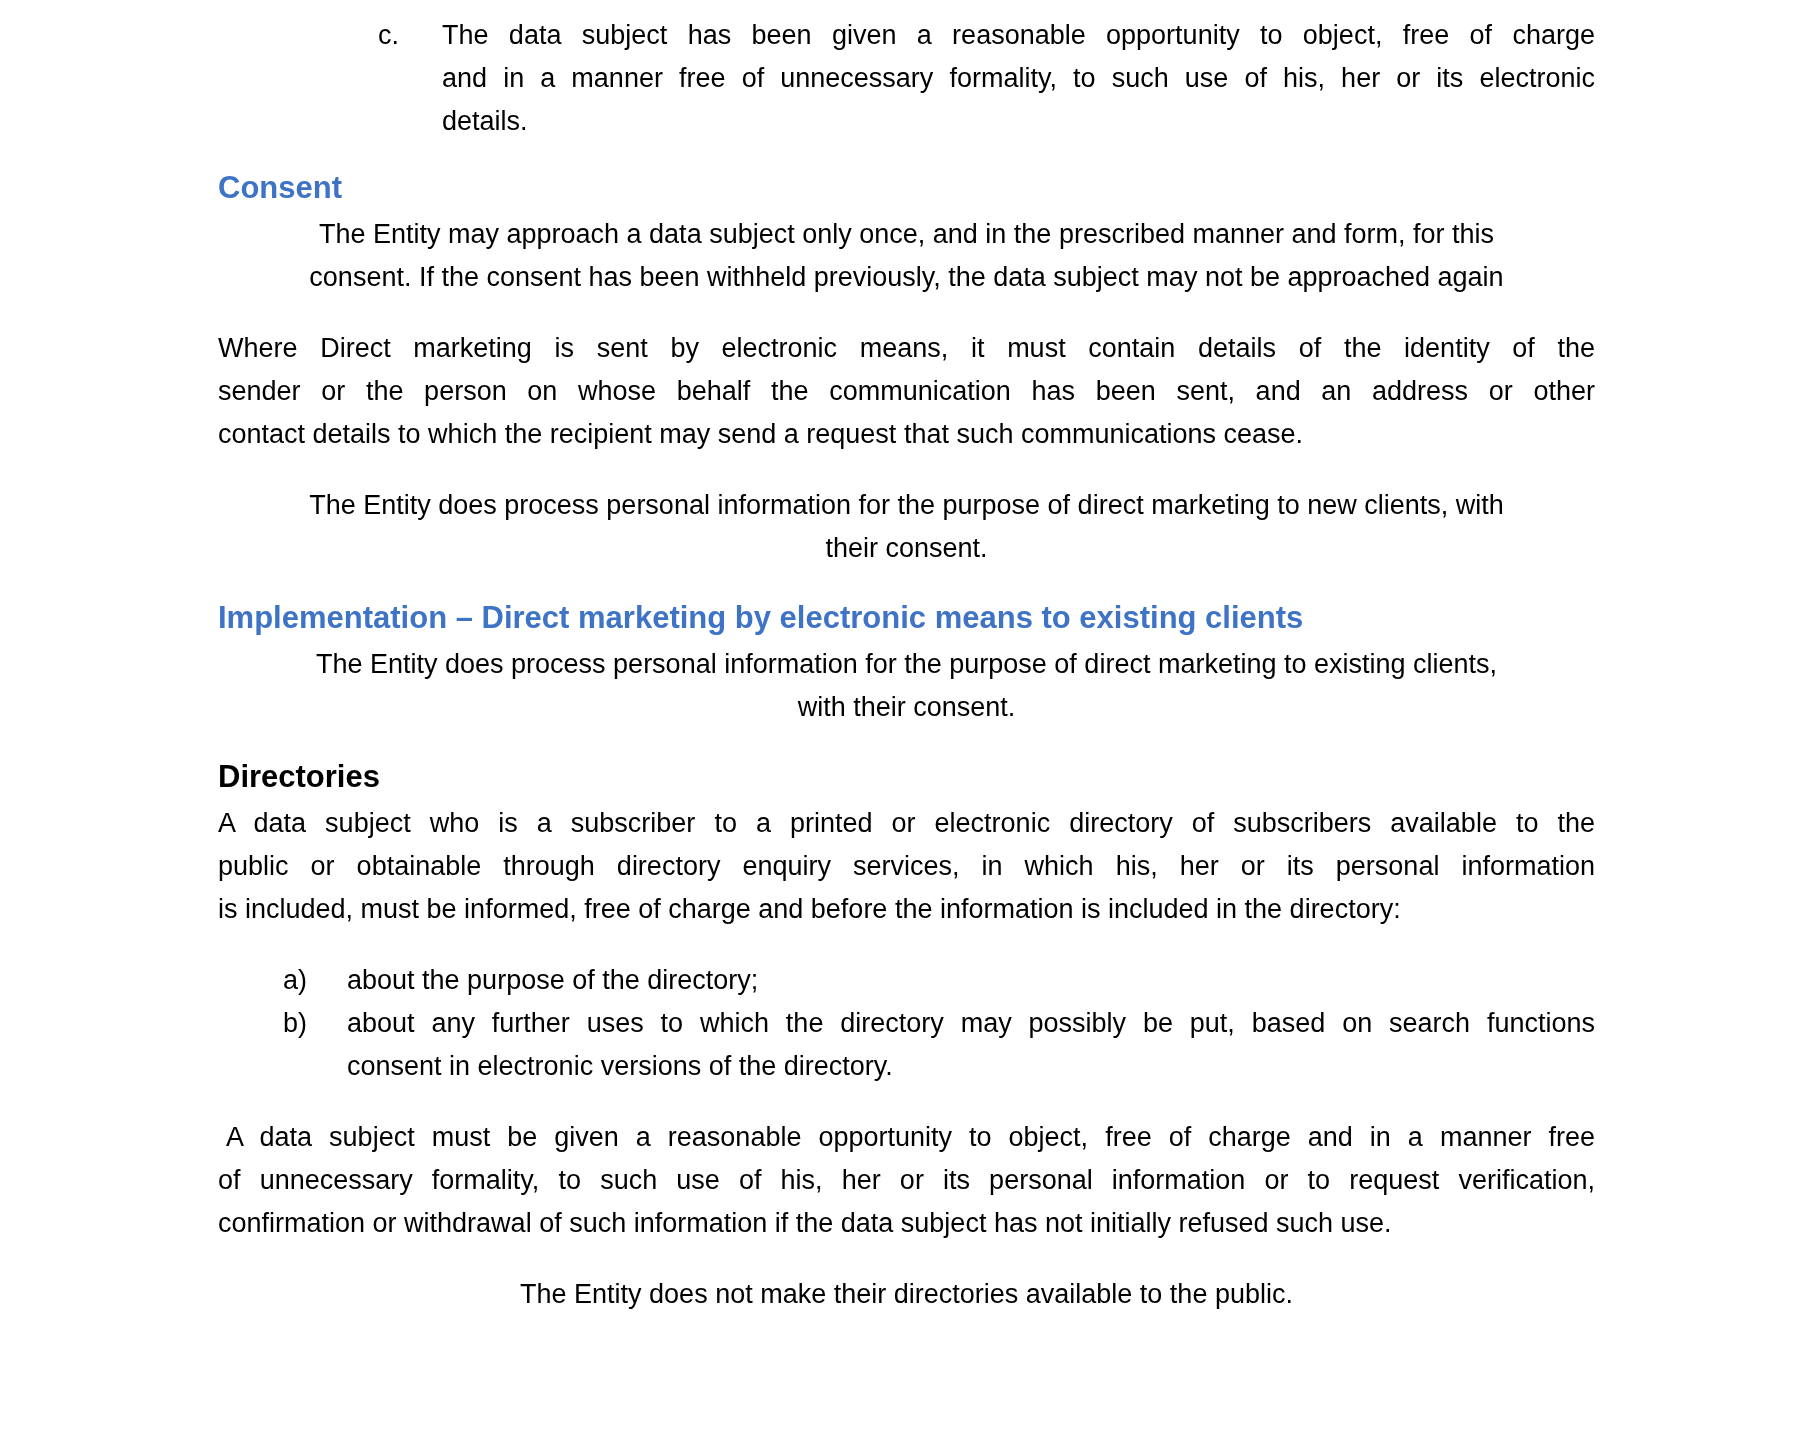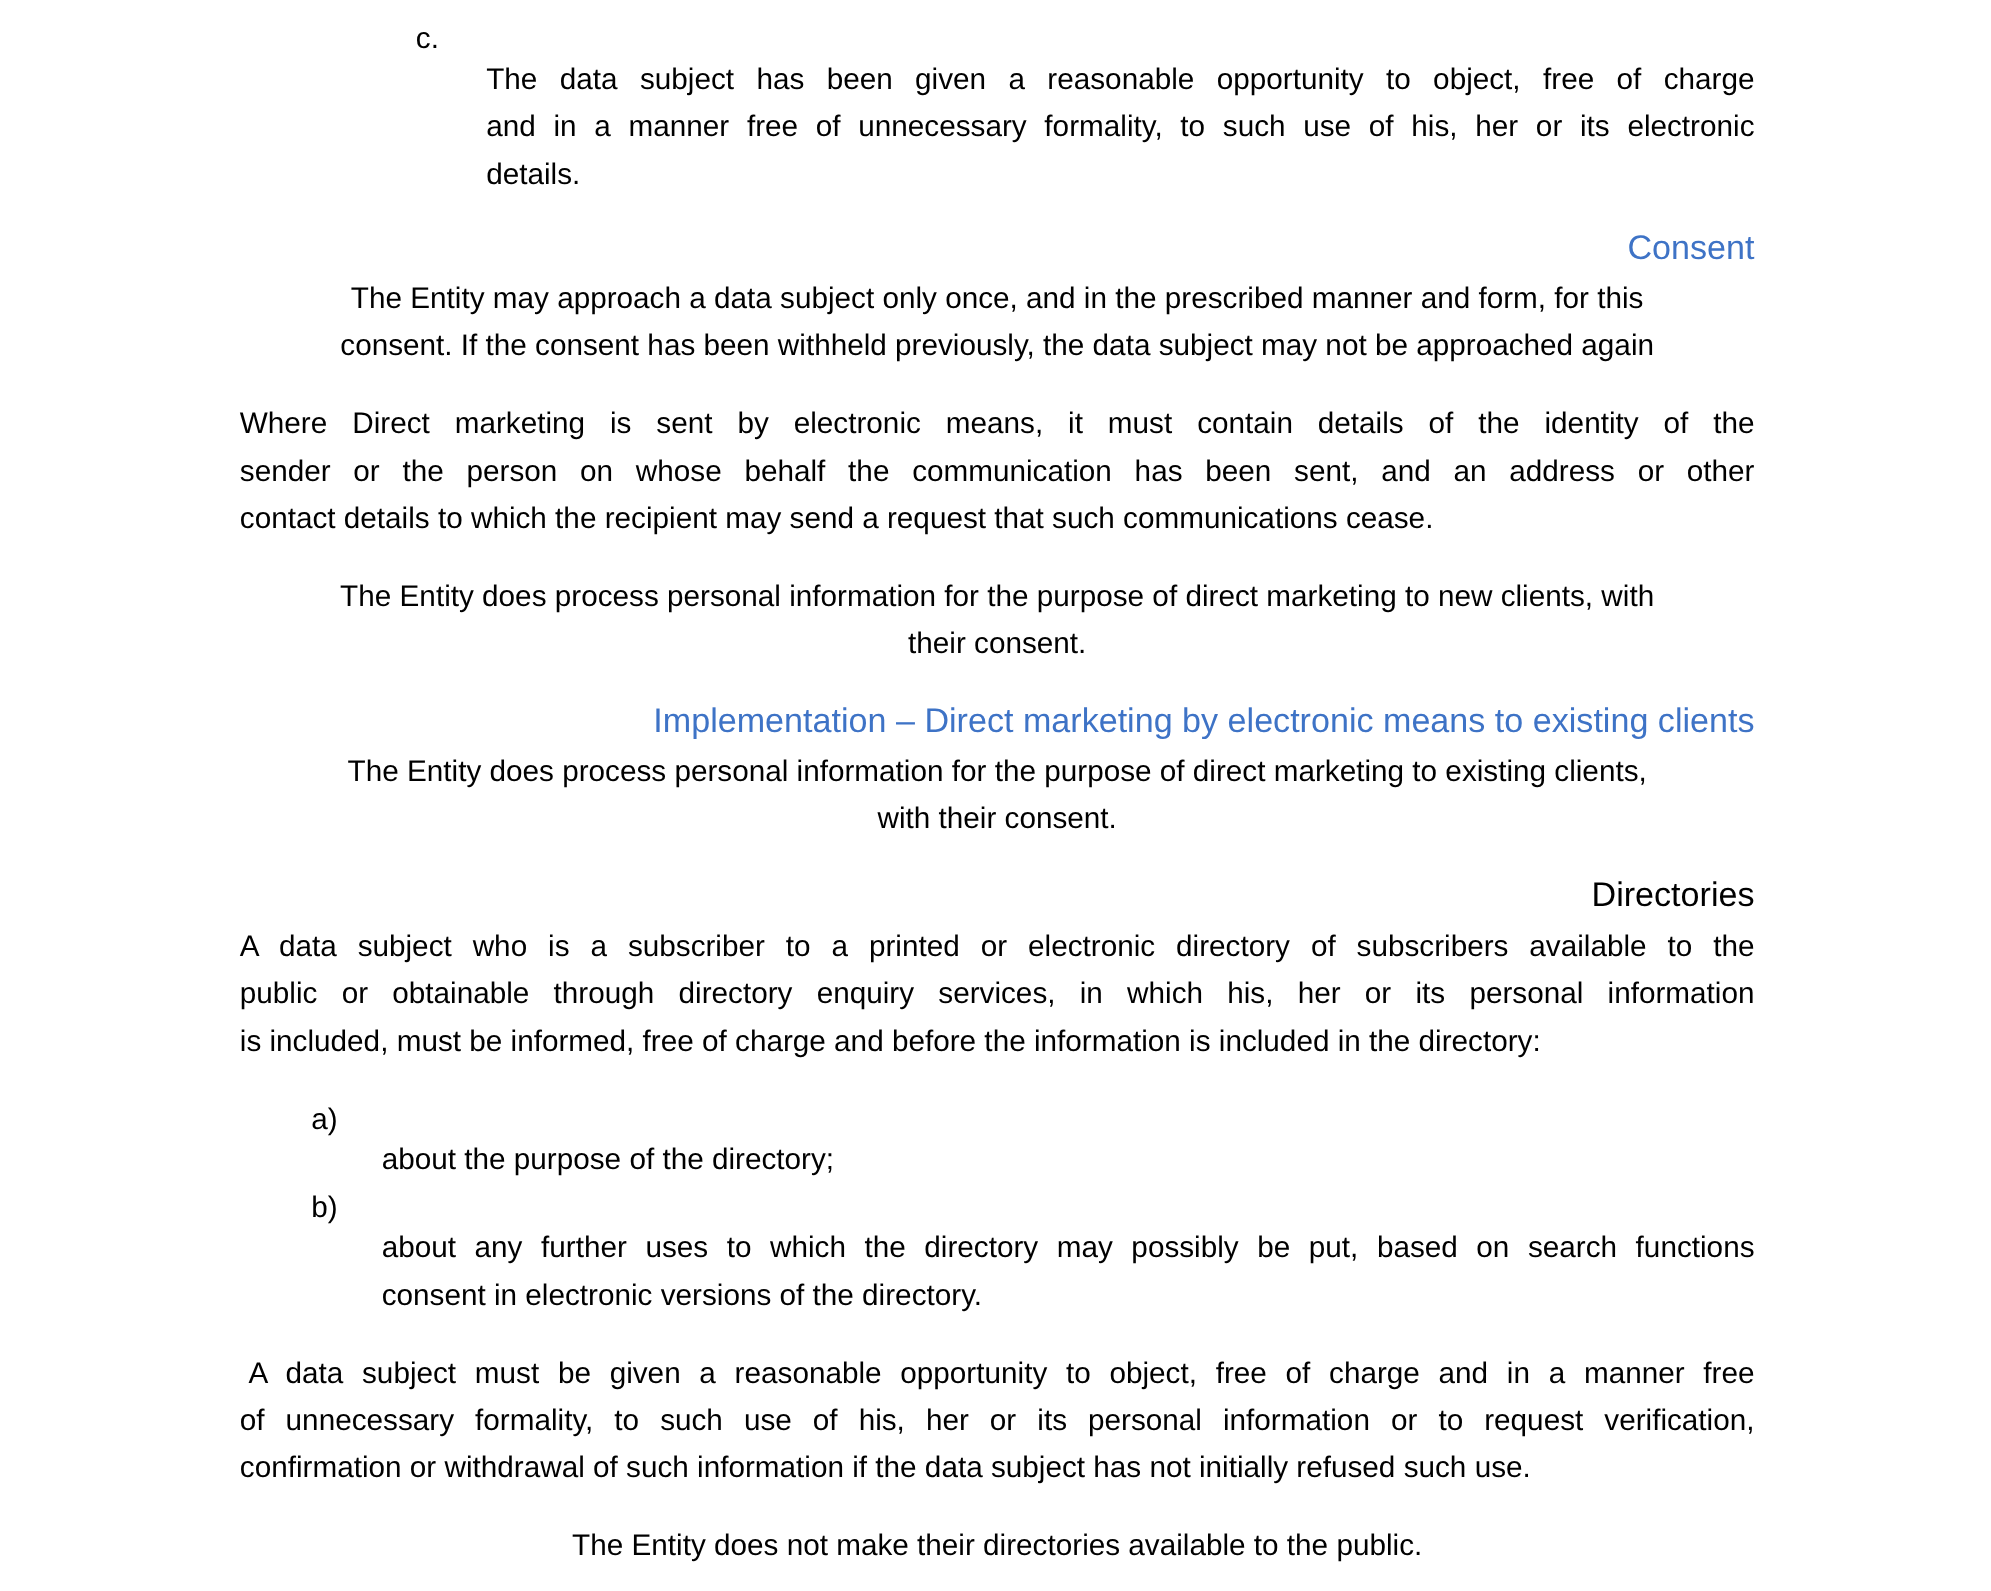--- a/index.html
+++ b/index.html
@@ -15,30 +15,29 @@
     background: #ffffff;
   }
   .para { margin: 0 0 28px 0; }
   .line { white-space: nowrap; text-align: center; }
   .justify .line { text-align: justify; text-align-last: justify; }
   .justify .line.last { text-align-last: left; }
   .indent-first .line:first-child { text-indent: 8px; }
   .heading {
     font-size: 31px;
     line-height: 40px;
-    font-weight: 400;
+    font-weight: 700;
     margin: 25px 0 5px 0;
     font-family: "Liberation Sans", sans-serif;
-    text-align: right;
   }
   .list-item { display: flex; }
   .c-list { padding-left: 160px; margin: 0; }
   .ab-list { padding-left: 65px; margin: 0 0 28px 0; }
   .marker { flex: 0 0 64px; }
-  .list-item .content { flex: 1 1 auto; min-width: 0; margin-top: 37px; }
+  .list-item .content { flex: 1 1 auto; min-width: 0; }
 </style>
 </head>
 <body>
 
 <div class="page" style="color: rgb(0, 0, 0); background: rgb(255, 255, 255);">
 
   <div class="c-list">
     <div class="list-item">
       <span class="marker">c.</span>
       <div class="content justify">

